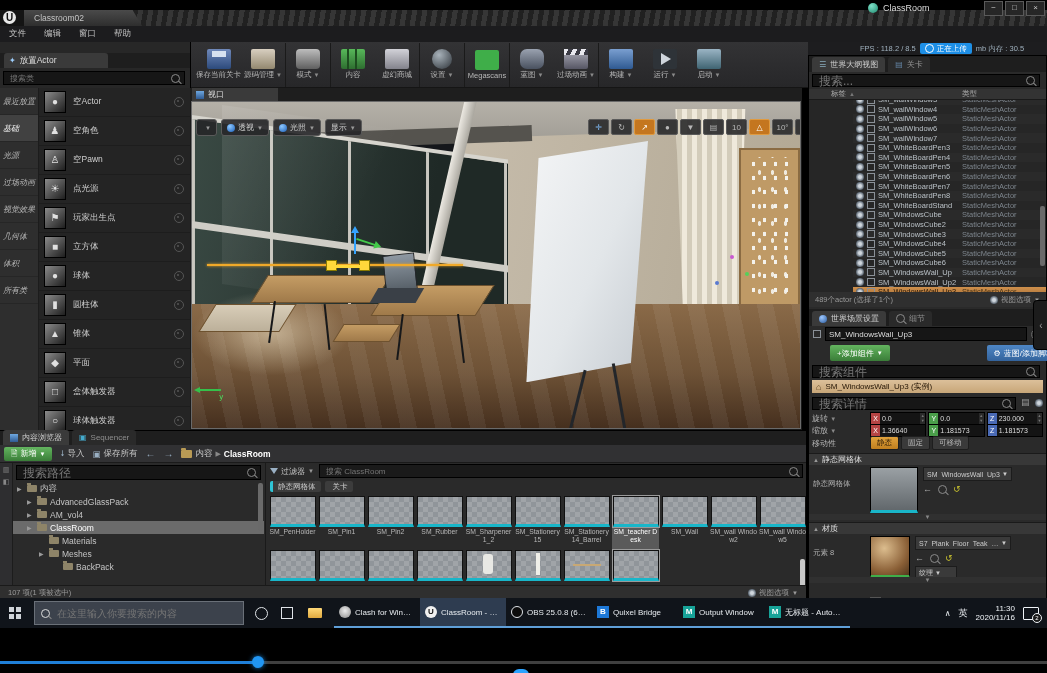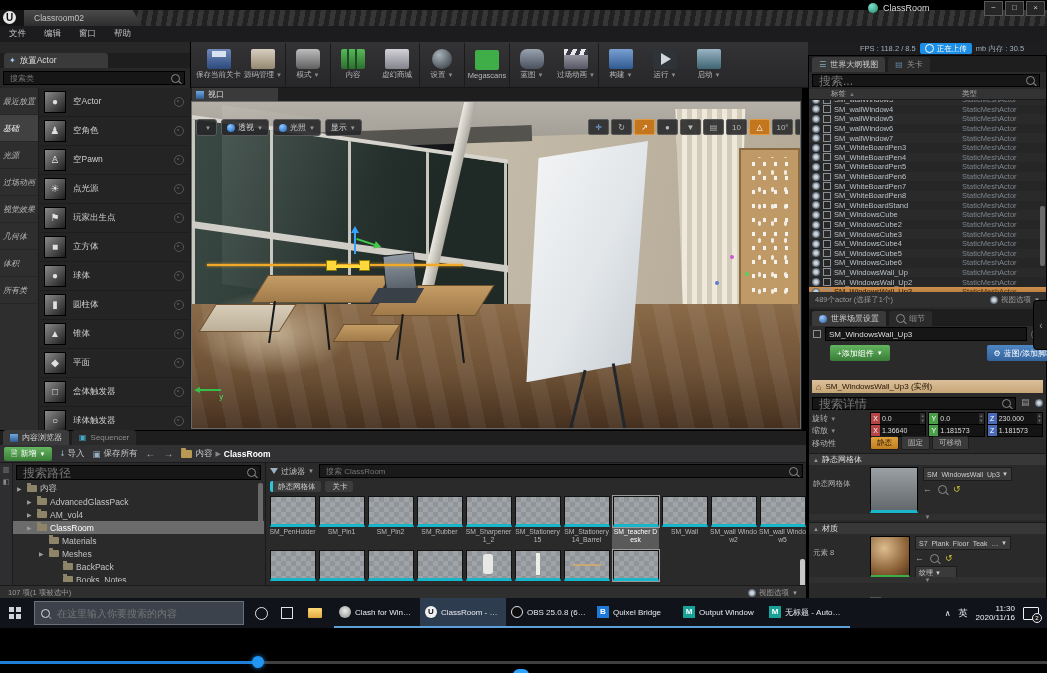--- a/index.html
+++ b/index.html
@@ -157,21 +157,21 @@
     background:#3a3a3a;border-radius:3px 3px 0 0;margin-left:3px;}
   .rtab.dim{background:#2a2a2a;color:#8f8f8f;}
   .searchrow{display:flex;align-items:center;background:#161616;border:1px solid #000;margin:1px 3px;height:13px;padding:0 4px;}
   .searchrow input{flex:1;background:transparent;border:0;color:#999;font-size:12px;}
   .mag{width:7px;height:7px;border:1px solid #8a8a8a;border-radius:50%;position:relative;flex:none;}
   .mag::after{content:"";position:absolute;width:4px;height:1px;background:#8a8a8a;transform:rotate(45deg);
     right:-3px;bottom:-1px;}
   .ol-cols{display:flex;background:#333;border-bottom:1px solid #1a1a1a;height:11px;align-items:center;
     font-size:7.5px;color:#aaa;padding-left:22px;}
   .ol-cols .c2{margin-left:auto;width:84px;}
-  .ol-rowswrap{overflow:hidden;background:#262626;}
+  .ol-rowswrap{overflow:hidden;background:#262626;padding-left:44px;}
   .ol-rows{margin-top:-5px;}
   .ol-row{height:9.6px;display:flex;align-items:center;gap:3px;padding-left:3px;font-size:7.5px;color:#b9c0c6;}
   .ol-row:nth-child(odd){background:#2a2a2a;}
   .ol-row .type{margin-left:auto;width:84px;color:#7d858d;flex:none;}
   .ol-row.selected{background:linear-gradient(#cd8f4c,#b0753a);color:#241505;}
   .ol-row.selected .type{color:#4a3415;}
   .eyeicon{width:8px;height:8px;border-radius:50%;background:radial-gradient(circle,#cfd6dd 25%,#55606c 70%);flex:none;}
   .cubeicon{width:6px;height:6px;border:1px solid #8a9097;flex:none;}
   .ol-footer{display:flex;align-items:center;height:15px;font-size:7.5px;color:#9a9a9a;padding:0 6px;background:#2f2f2f;}
   .ol-footer .vopt{margin-left:auto;display:flex;align-items:center;gap:3px;}
@@ -820,20 +820,24 @@
     <div class="rp" style="left:21px;top:289px;width:231px;display:flex;justify-content:space-between;">
       <div class="btn-green">
         <span>+添加组件</span>
           <span style="font-size:6px;">▼</span>
       </div>
       <div class="btn-blue">
         <span>⚙</span>
         <span>蓝图/添加脚本</span>
       </div>
     </div>
+    <div class="rp searchrow" style="left:0;top:308px;width:228px;">
+      <input placeholder="搜索组件" style="">
+      <span class="mag"></span>
+    </div>
     <div class="rp dt-comp" style="left:0;top:324px;width:231px;">
       <span class="houseicon">⌂</span>
       <span>SM_WindowsWall_Up3 (实例)</span>
     </div>
     <div class="rp searchrow" style="left:0;top:340px;width:204px;">
       <input placeholder="搜索详情" style="">
       <span class="mag"></span>
     </div>
     <span class="rp" style="left:212px;top:341px;color:#999;font-size:9px;">▤</span>
     <span class="rp eyeicon" style="left:226px;top:343px;"></span>
@@ -1010,25 +1014,20 @@
             <span class="tfolder"></span>
             <span>Meshes</span>
           </div>
 
           <div class="tree-row d3">
             <span class="arrow">▶</span>
             <span class="tfolder"></span>
             <span>BackPack</span>
           </div>
 
-          <div class="tree-row d3">
-            <span class="arrow">▶</span>
-            <span class="tfolder"></span>
-            <span>Books_Notes</span>
-          </div>
 
         </div>
     </div>
     <div class="abs scrollthumb" style="left:258px;top:52px;height:48px;"></div>
     <div class="abs cb-right">
       <div class="filterrow">
         <div class="filterbtn">
           <span class="funnel"></span>
           <span>过滤器</span>
             <span style="font-size:6px;color:#999;">▼</span>

